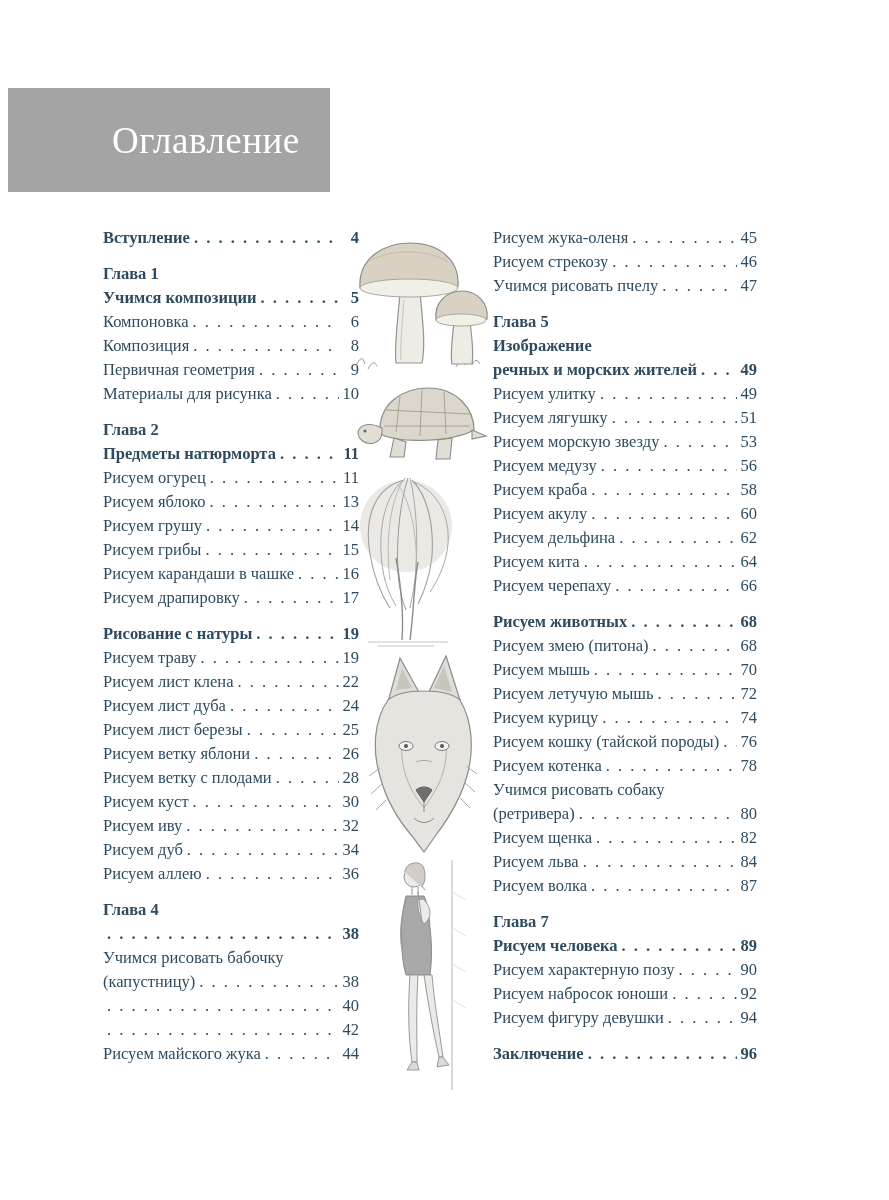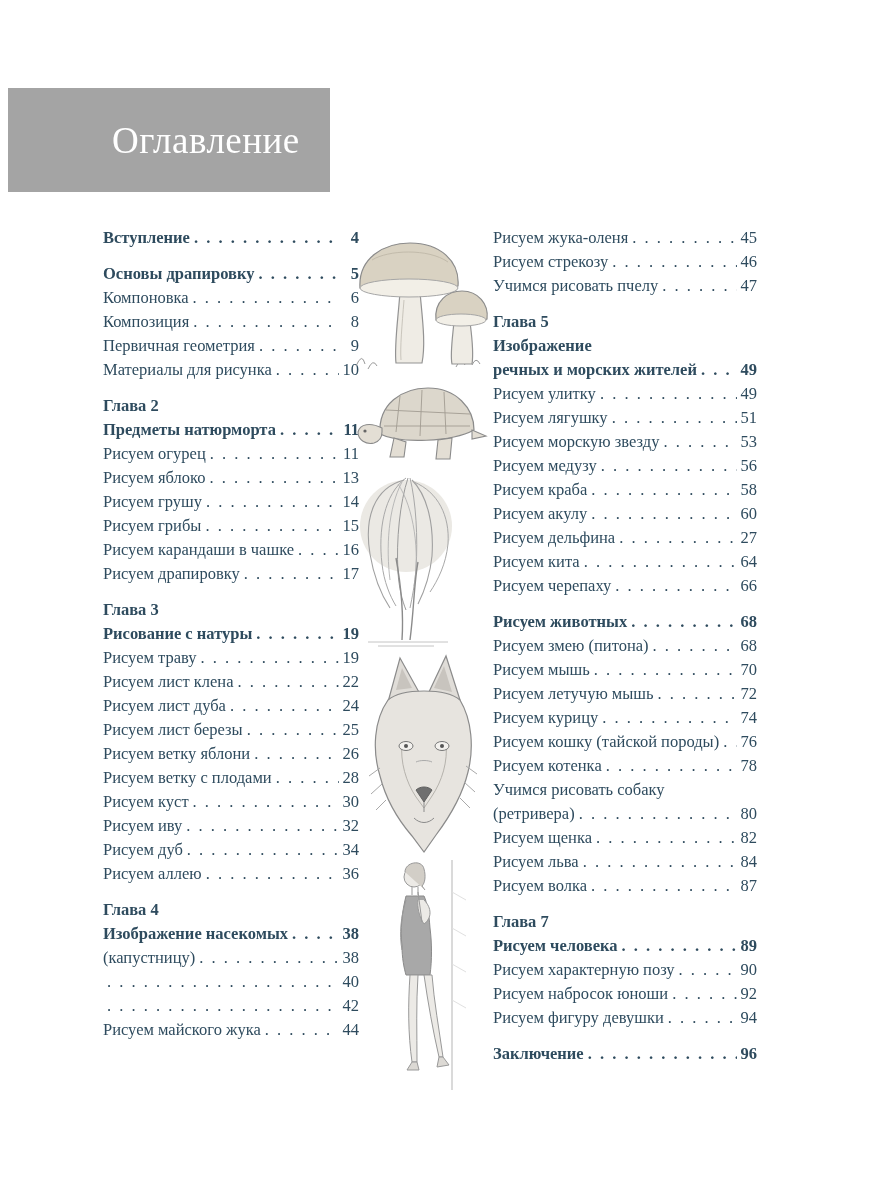--- a/index.html
+++ b/index.html
@@ -52,21 +52,24 @@
   <div class="col col-left">
       <div class="toc-item bold">
         <div class="toc-line">
           <span class="toc-label">Вступление</span>
           <span class="dots">. . . . . . . . . . . . . . . . . . . . . . . . . . . . . . . . . . . . . . . . . . . . . . . . . . . . . . . . . . . . </span>
           <span class="pg">4</span>
         </div>
       </div>
       <div class="toc-item bold gap">
         <div class="toc-line">
-          <span class="toc-label">Основы драпировку</span>
+          <span class="toc-label">Глава 1</span>
+        </div>
+        <div class="toc-line">
+          <span class="toc-label">Учимся композиции</span>
           <span class="dots">. . . . . . . . . . . . . . . . . . . . . . . . . . . . . . . . . . . . . . . . . . . . . . . . . . . . . . . . . . . . </span>
           <span class="pg">5</span>
         </div>
       </div>
       <div class="toc-item">
         <div class="toc-line">
           <span class="toc-label">Компоновка</span>
           <span class="dots">. . . . . . . . . . . . . . . . . . . . . . . . . . . . . . . . . . . . . . . . . . . . . . . . . . . . . . . . . . . . </span>
           <span class="pg">6</span>
         </div>
@@ -139,23 +142,20 @@
       </div>
       <div class="toc-item">
         <div class="toc-line">
           <span class="toc-label">Рисуем драпировку</span>
           <span class="dots">. . . . . . . . . . . . . . . . . . . . . . . . . . . . . . . . . . . . . . . . . . . . . . . . . . . . . . . . . . . . </span>
           <span class="pg">17</span>
         </div>
       </div>
       <div class="toc-item bold gap">
         <div class="toc-line">
-          <span class="toc-label">Глава 3</span>
-        </div>
-        <div class="toc-line">
           <span class="toc-label">Рисование с натуры</span>
           <span class="dots">. . . . . . . . . . . . . . . . . . . . . . . . . . . . . . . . . . . . . . . . . . . . . . . . . . . . . . . . . . . . </span>
           <span class="pg">19</span>
         </div>
       </div>
       <div class="toc-item">
         <div class="toc-line">
           <span class="toc-label">Рисуем траву</span>
           <span class="dots">. . . . . . . . . . . . . . . . . . . . . . . . . . . . . . . . . . . . . . . . . . . . . . . . . . . . . . . . . . . . </span>
           <span class="pg">19</span>
@@ -222,26 +222,28 @@
           <span class="toc-label">Рисуем аллею</span>
           <span class="dots">. . . . . . . . . . . . . . . . . . . . . . . . . . . . . . . . . . . . . . . . . . . . . . . . . . . . . . . . . . . . </span>
           <span class="pg">36</span>
         </div>
       </div>
       <div class="toc-item bold gap">
         <div class="toc-line">
           <span class="toc-label">Глава 4</span>
         </div>
         <div class="toc-line">
-          <span class="toc-label">Изображение насекомых</span>
           <span class="dots">. . . . . . . . . . . . . . . . . . . . . . . . . . . . . . . . . . . . . . . . . . . . . . . . . . . . . . . . . . . . </span>
           <span class="pg">38</span>
         </div>
       </div>
       <div class="toc-item">
+        <div class="toc-line">
+          <span class="toc-label">Учимся рисовать бабочку</span>
+        </div>
         <div class="toc-line">
           <span class="toc-label">(капустницу)</span>
           <span class="dots">. . . . . . . . . . . . . . . . . . . . . . . . . . . . . . . . . . . . . . . . . . . . . . . . . . . . . . . . . . . . </span>
           <span class="pg">38</span>
         </div>
       </div>
       <div class="toc-item">
         <div class="toc-line">
           <span class="dots">. . . . . . . . . . . . . . . . . . . . . . . . . . . . . . . . . . . . . . . . . . . . . . . . . . . . . . . . . . . . </span>
           <span class="pg">40</span>
@@ -335,21 +337,21 @@
         <div class="toc-line">
           <span class="toc-label">Рисуем акулу</span>
           <span class="dots">. . . . . . . . . . . . . . . . . . . . . . . . . . . . . . . . . . . . . . . . . . . . . . . . . . . . . . . . . . . . </span>
           <span class="pg">60</span>
         </div>
       </div>
       <div class="toc-item">
         <div class="toc-line">
           <span class="toc-label">Рисуем дельфина</span>
           <span class="dots">. . . . . . . . . . . . . . . . . . . . . . . . . . . . . . . . . . . . . . . . . . . . . . . . . . . . . . . . . . . . </span>
-          <span class="pg">27</span>
+          <span class="pg">62</span>
         </div>
       </div>
       <div class="toc-item">
         <div class="toc-line">
           <span class="toc-label">Рисуем кита</span>
           <span class="dots">. . . . . . . . . . . . . . . . . . . . . . . . . . . . . . . . . . . . . . . . . . . . . . . . . . . . . . . . . . . . </span>
           <span class="pg">64</span>
         </div>
       </div>
       <div class="toc-item">

